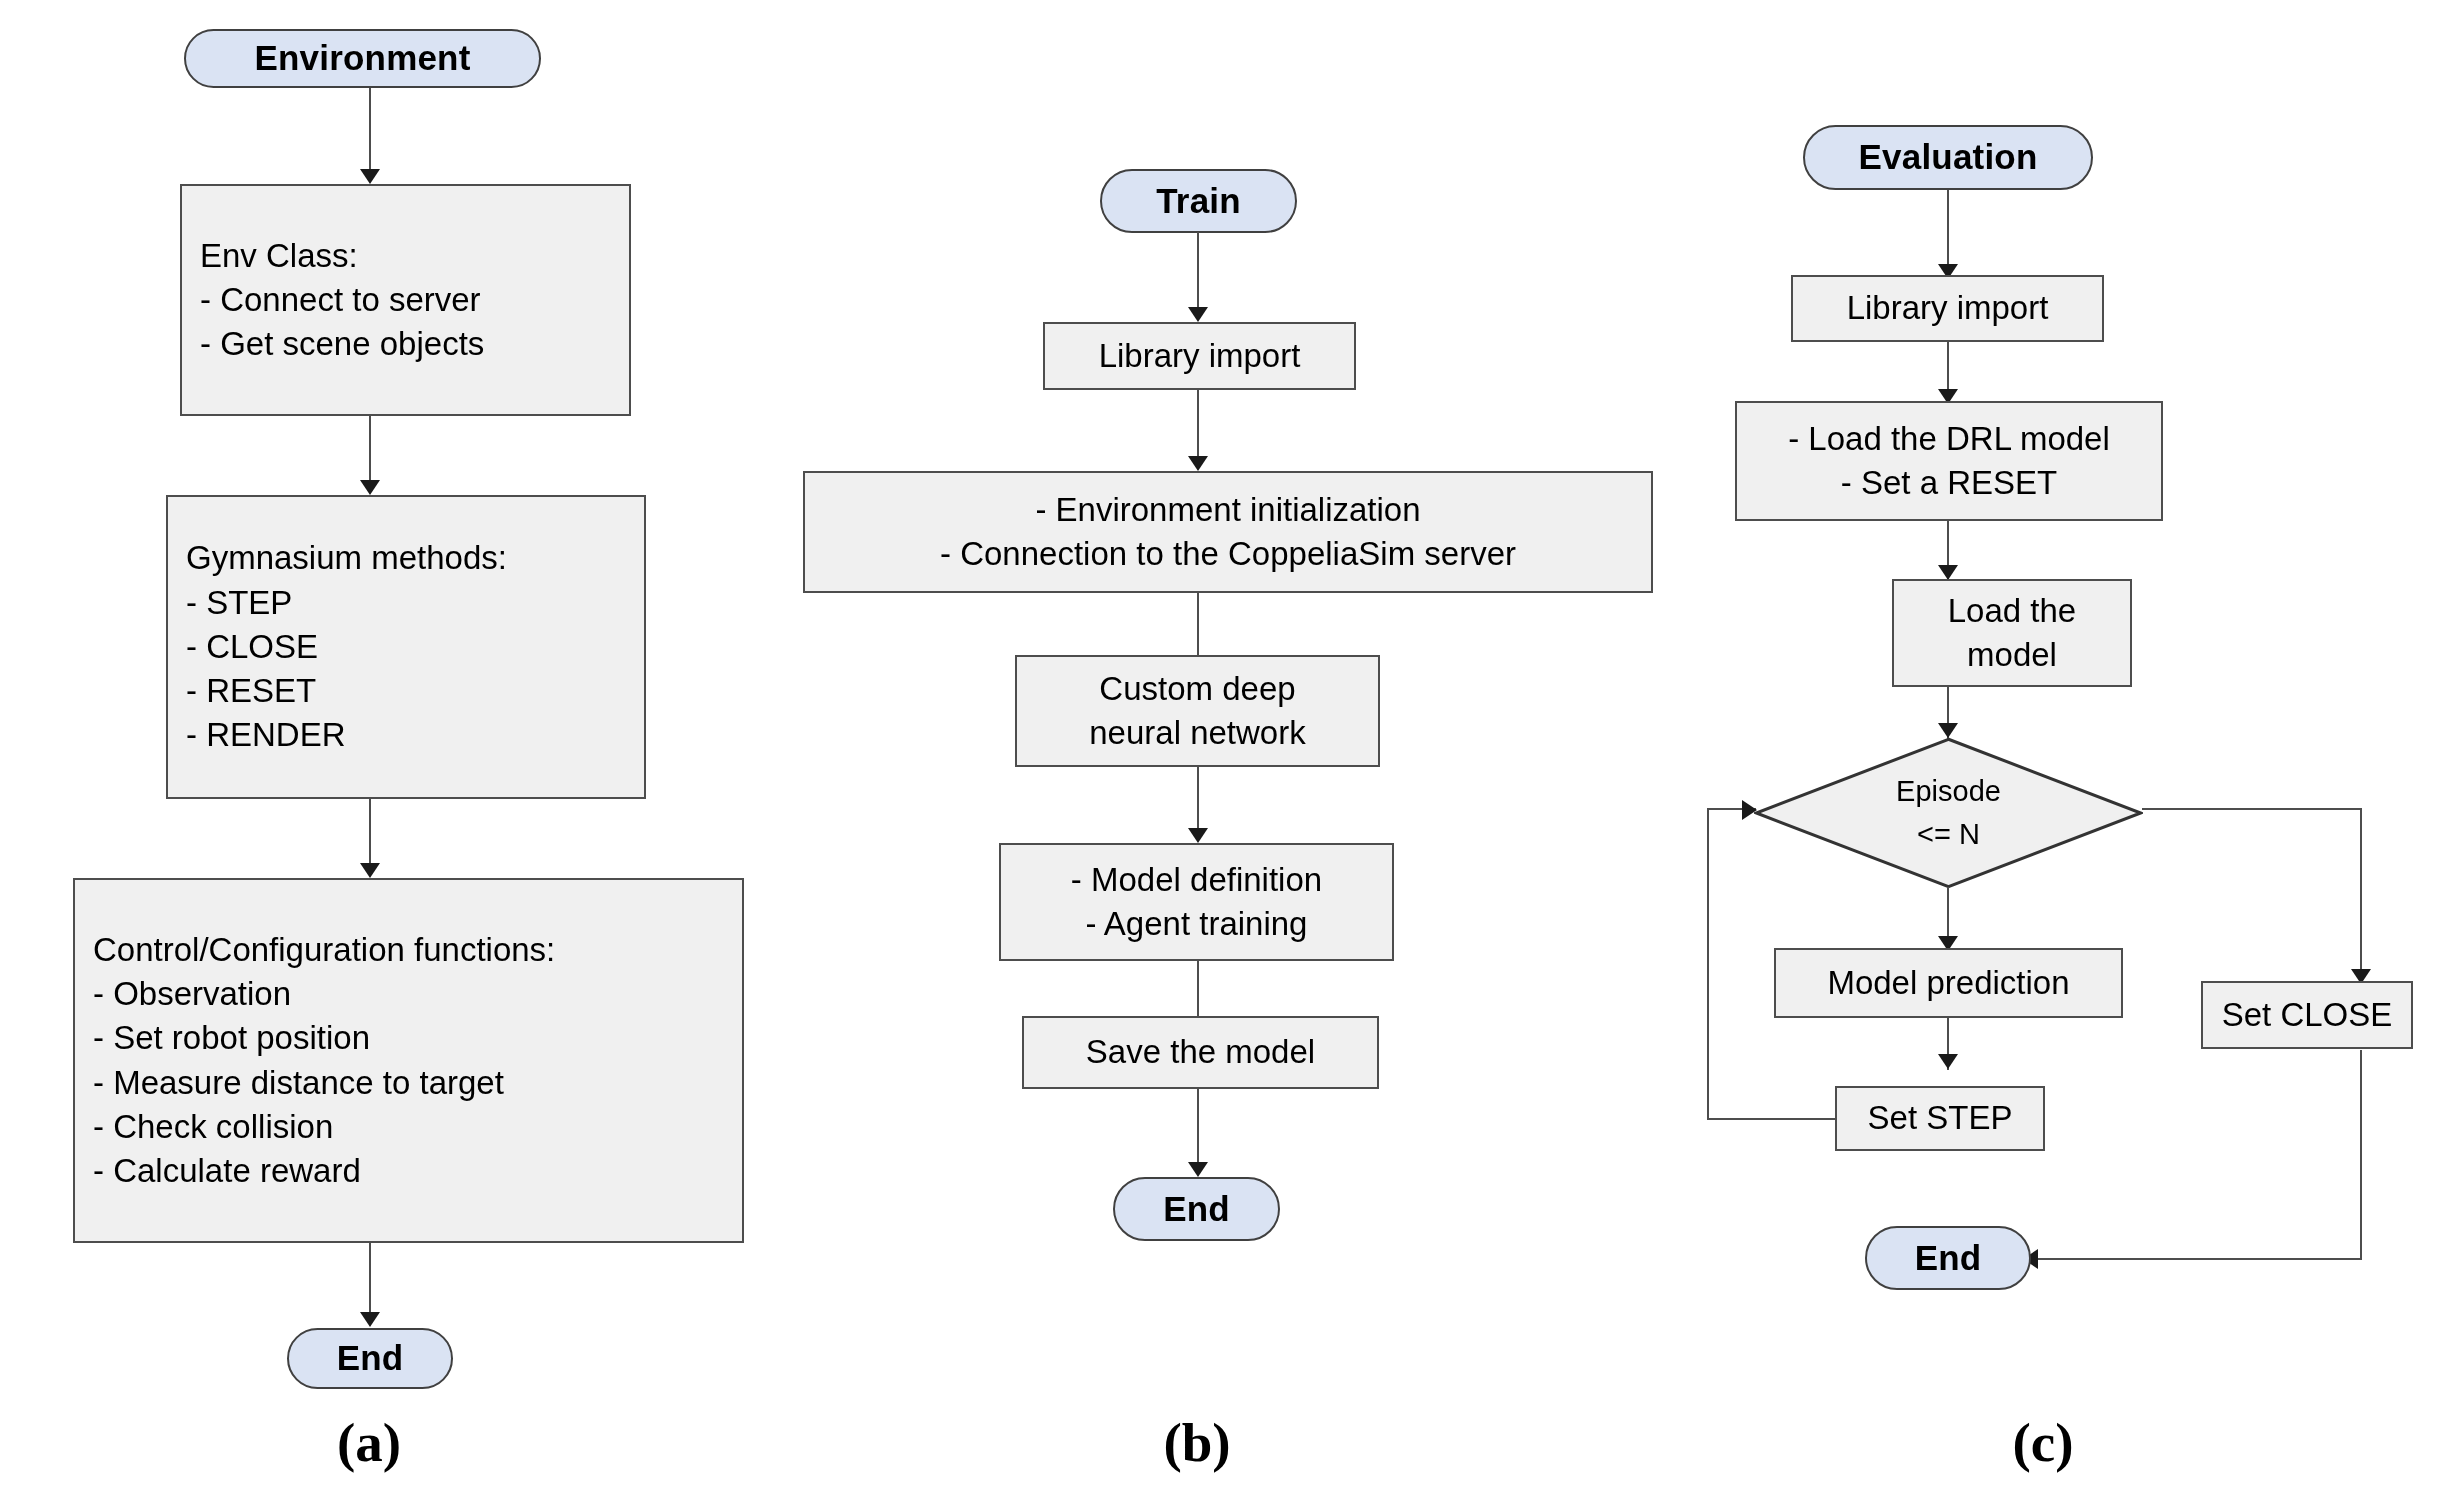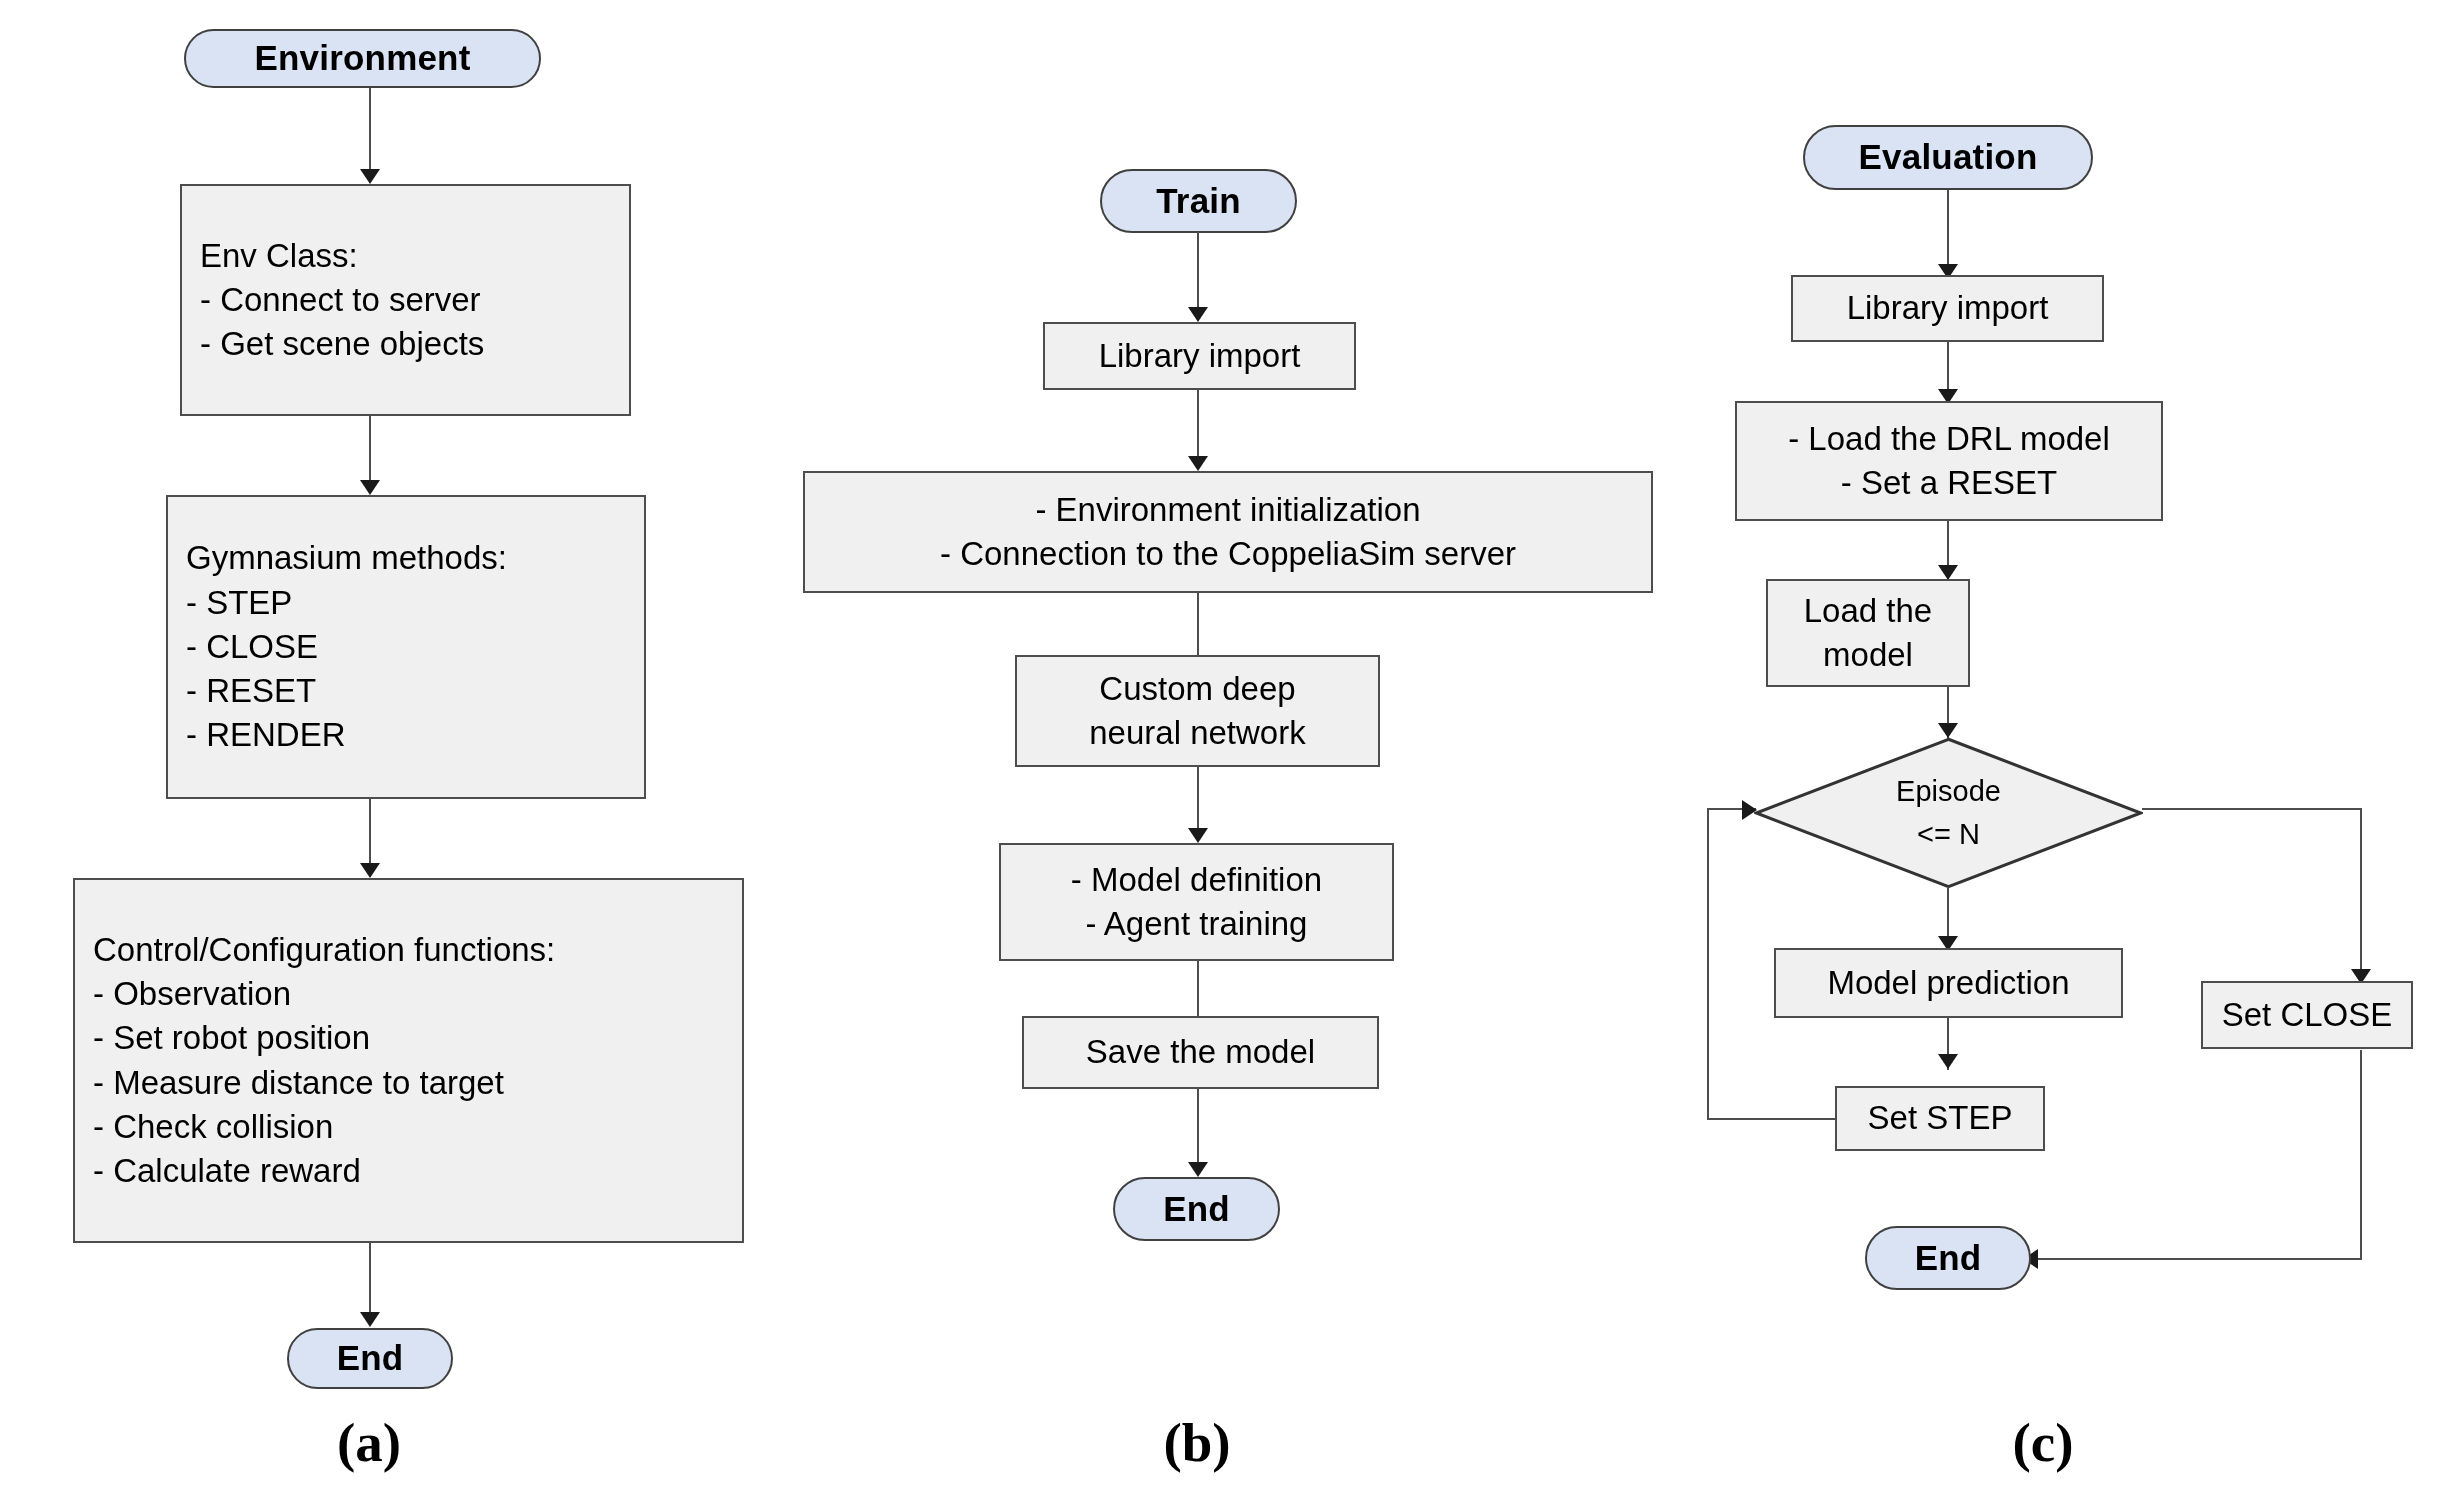--- a/index.html
+++ b/index.html
@@ -135,21 +135,21 @@
 
     <div class="vline" style="left:1947px;top:342px;height:62px;"></div>
     <div class="arrow-d" style="left:1938px;top:389px;"></div>
 
     <div class="node process lines" style="left:1735px;top:401px;width:428px;height:120px;">- Load the DRL model
 - Set a RESET</div>
 
     <div class="vline" style="left:1947px;top:521px;height:59px;"></div>
     <div class="arrow-d" style="left:1938px;top:565px;"></div>
 
-    <div class="node process lines" style="left:1766px;top:579px;width:204px;height:108px;">Load the
+    <div class="node process lines" style="left:1892px;top:579px;width:240px;height:108px;">Load the
 model</div>
 
     <div class="vline" style="left:1947px;top:687px;height:53px;"></div>
     <div class="arrow-d" style="left:1938px;top:723px;"></div>
 
     <div class="node decision" style="left:1754px;top:737px;width:389px;height:152px;">
       <svg class="dshape" viewBox="0 0 512 200" preserveAspectRatio="none">
         <polygon points="256,3 509,100 256,197 3,100" fill="#f0f0f0" stroke="#333333" stroke-width="4"></polygon>
       </svg>
       <div class="dlabel lines">Episode

